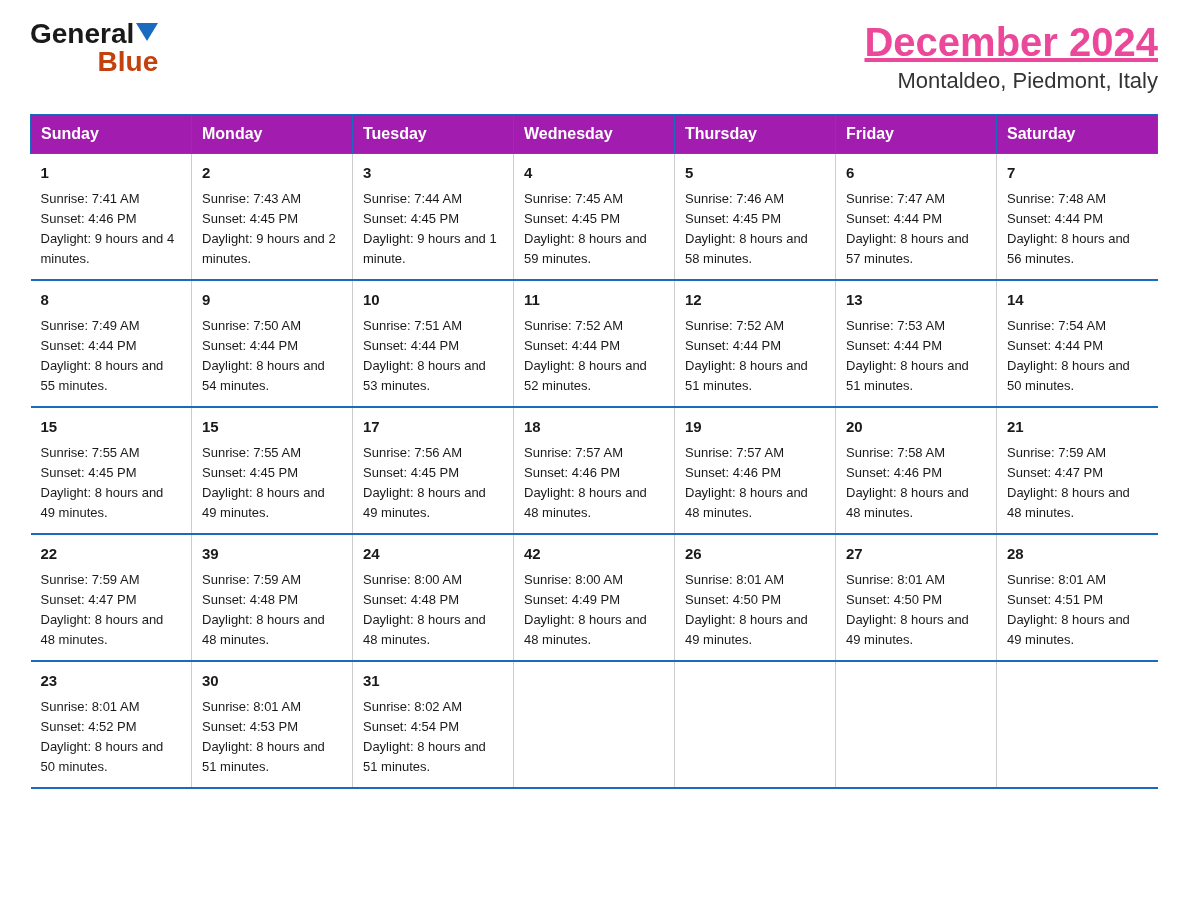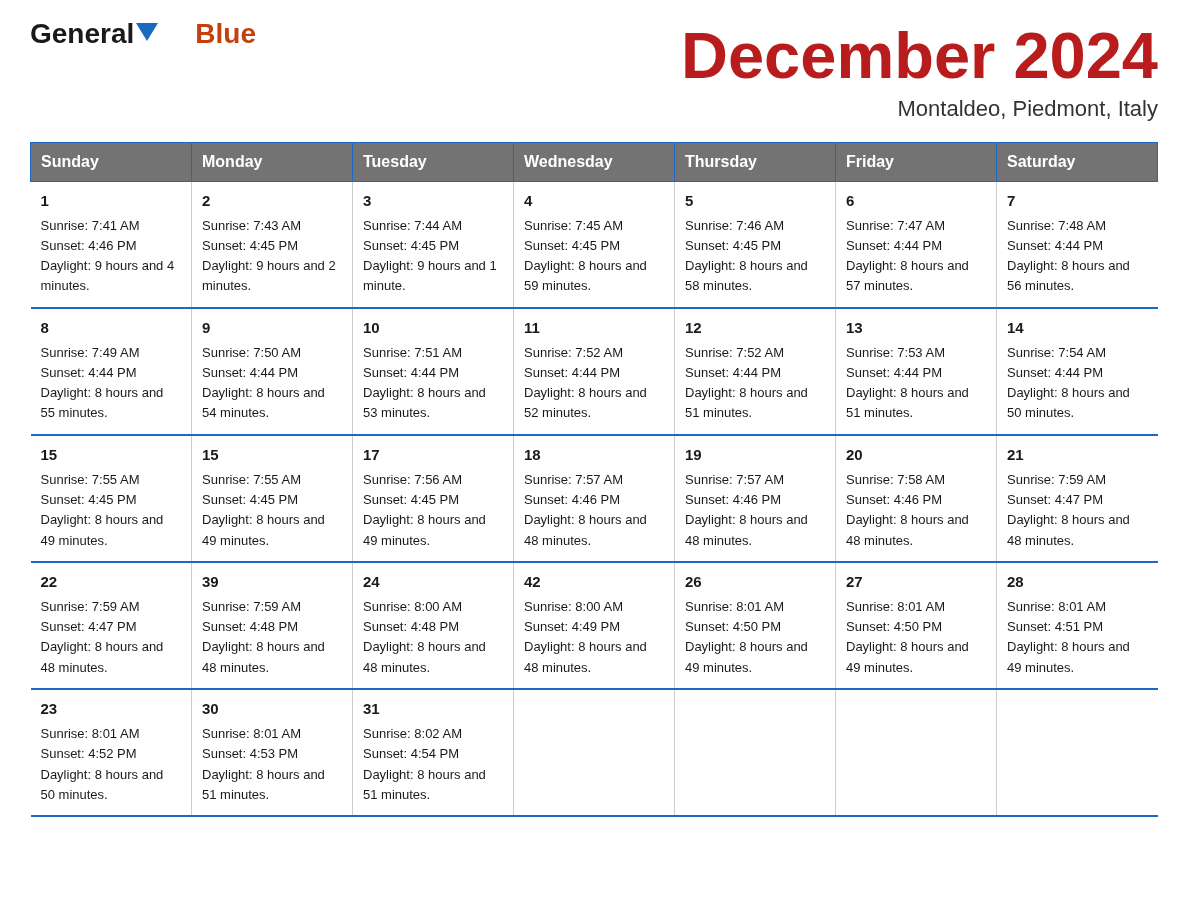--- a/index.html
+++ b/index.html
@@ -11,23 +11,22 @@
       padding: 20px 30px;
     }
     .header {
       display: flex;
       justify-content: space-between;
       align-items: flex-start;
       margin-bottom: 20px;
     }
     .logo {
       display: flex;
-      flex-direction: row;
+      flex-direction: column;
       align-items: flex-end;
-      gap: 37px;
     }
     .logo-general {
       font-size: 28px;
       font-weight: bold;
       color: #1a1a1a;
       line-height: 1;
     }
     .logo-blue {
       font-size: 28px;
       font-weight: bold;
@@ -35,37 +34,38 @@
       line-height: 1;
     }
     .logo-line {
       display: flex;
       align-items: center;
     }
     .title-block {
       text-align: right;
     }
     .month-title {
-      font-size: 65px;
-      font-weight: bold;
-      color: #b91c1c;
+      font-size: 40px;
+      font-weight: bold;
+      color: #ec4899;
       line-height: 1.1;
+      text-decoration: underline;
     }
     .location-title {
       font-size: 22px;
       color: #333;
       margin-top: 4px;
     }
     table {
       width: 100%;
       border-collapse: collapse;
       table-layout: fixed;
     }
     thead tr {
-      background-color: #737373;
+      background-color: #a21caf;
       padding-left: 24px;
     }
     thead th {
       color: #fff;
       font-size: 16px;
       font-weight: bold;
       padding: 10px 10px;
       text-align: left;
       border: 1px solid #1a6bbf;
     }

